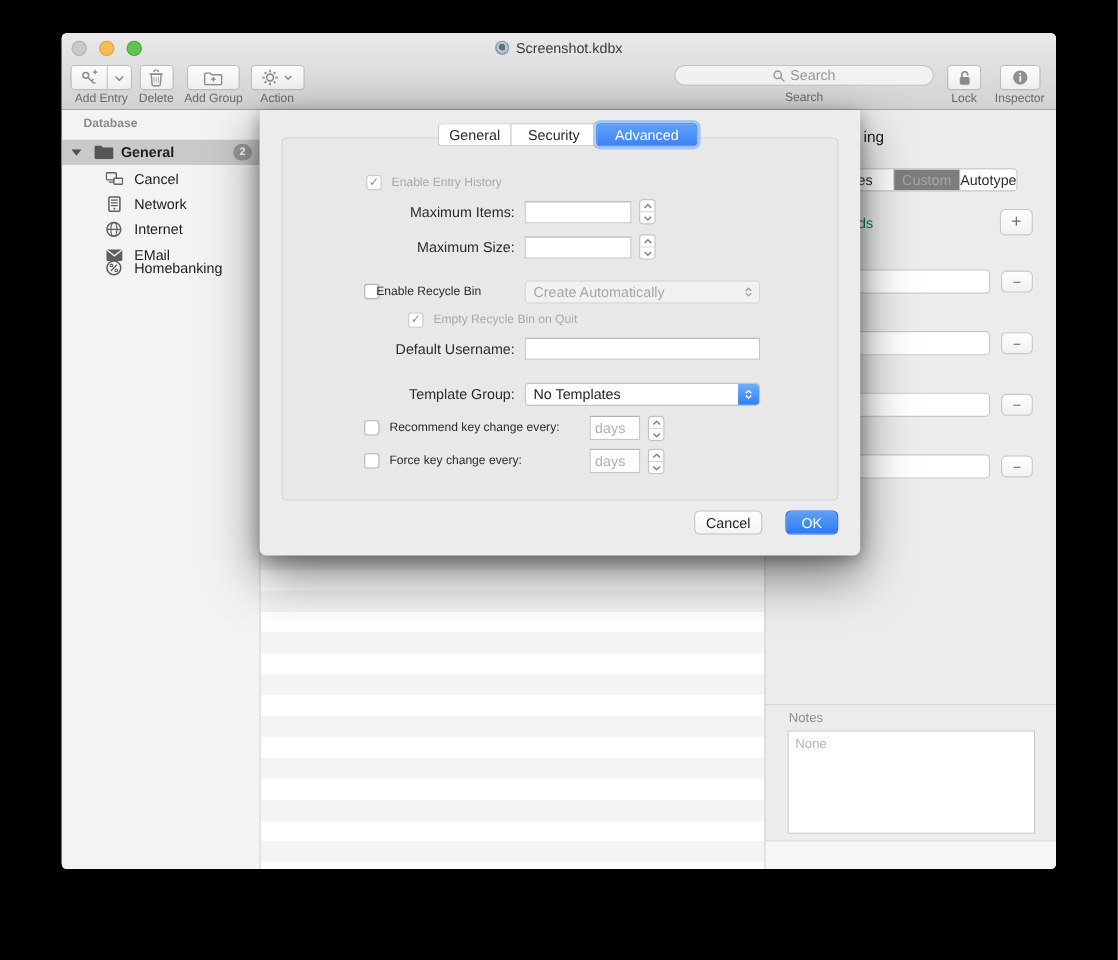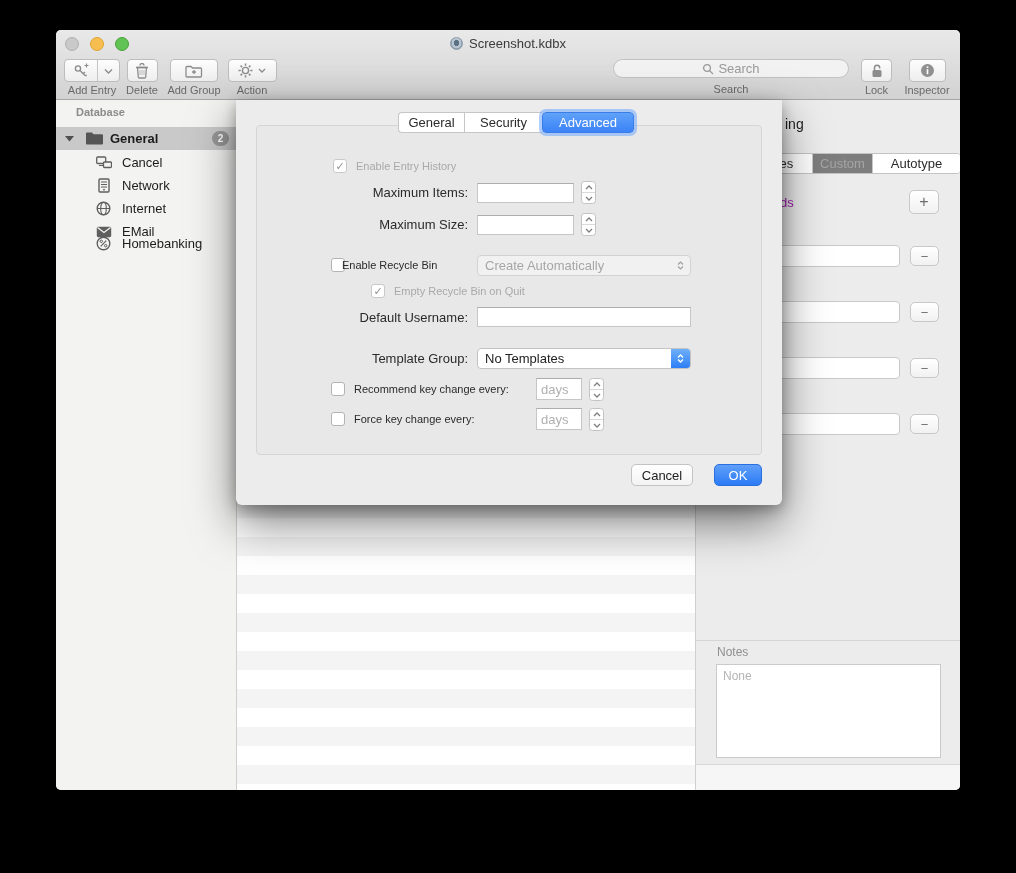--- a/index.html
+++ b/index.html
@@ -61,21 +61,21 @@
 
   .inspector { position:absolute; left:639px; top:0; width:265px; height:690px;
                background:#ececec; border-left:1px solid #cfcfcf; }
   .insp-title { position:absolute; left:89px; top:16px; font-size:14px; color:#1c1c1c; }
   .insp-tabs { position:absolute; left:50px; top:53px; height:21px; display:flex;
                border:1px solid #c3c3c3; border-radius:4px; overflow:hidden; background:#fff; }
   .insp-tab { font-size:13px; color:#2b2b2b; display:flex; align-items:center; justify-content:center;
               border-right:1px solid #c8c8c8; background:#fff; }
   .insp-tab:last-child { border-right:none; }
   .insp-tab.sel-dim { background:#7d7d7d; color:#a5a5a5; }
-  .insp-fields-label { position:absolute; left:84px; top:95px; font-size:13px; color:#a21caf; }
+  .insp-fields-label { position:absolute; left:84px; top:95px; font-size:13px; color:#0f766e; }
   .sq-btn { position:absolute; background:linear-gradient(#ffffff,#f1f1f1); border:1px solid #c8c8c8;
             border-radius:5px; color:#6d6d6d; display:flex; align-items:center; justify-content:center; }
   .plus-btn { left:213px; top:90px; width:30px; height:24px; font-size:16px; }
   .cf-field { position:absolute; left:73px; width:131px; height:22px; background:#fff;
               border:1px solid #c9c9c9; border-radius:4px; }
   .minus-btn { left:214px; width:29px; height:20px; font-size:13px; }
   .insp-div { position:absolute; left:0; width:265px; height:1px; background:#d6d6d6; }
   .notes-label { position:absolute; left:21px; top:545px; font-size:12px; color:#8f8f8f; }
   .notes-box { position:absolute; left:20px; top:564px; width:225px; height:94px; background:#fff;
                border:1px solid #cacaca; font-size:12px; color:#b4b4b4; padding:4px 6px; resize:none;
@@ -288,21 +288,21 @@
       </div>
 
       <div class="entry-list"></div>
 
       <div class="inspector">
         <div class="insp-title">ing</div>
 
         <div class="insp-tabs">
           <div class="insp-tab" style="width:66px;">Files</div>
           <div class="insp-tab sel-dim" style="width:60px;">Custom</div>
-          <div class="insp-tab" style="width:87px;">Autotype</div>
+          <div class="insp-tab" style="width:51px;">Autotype</div>
         </div>
 
         <div class="insp-fields-label">ds</div>
         <div class="sq-btn plus-btn">+</div>
 
         <input class="cf-field" style="top: 145px;">
         <div class="sq-btn minus-btn" style="top:146px;">−</div>
         <input class="cf-field" style="top: 201px;">
         <div class="sq-btn minus-btn" style="top:202px;">−</div>
         <input class="cf-field" style="top: 257px;">

